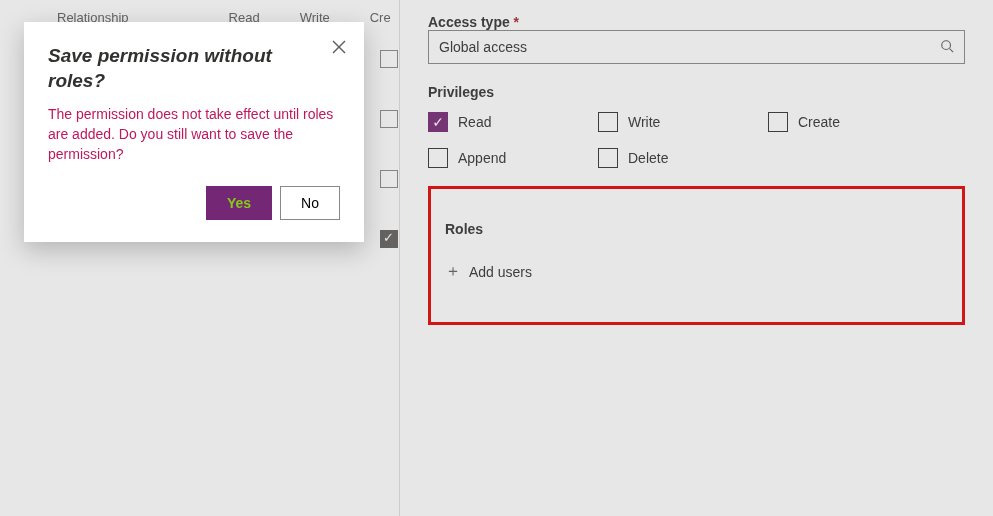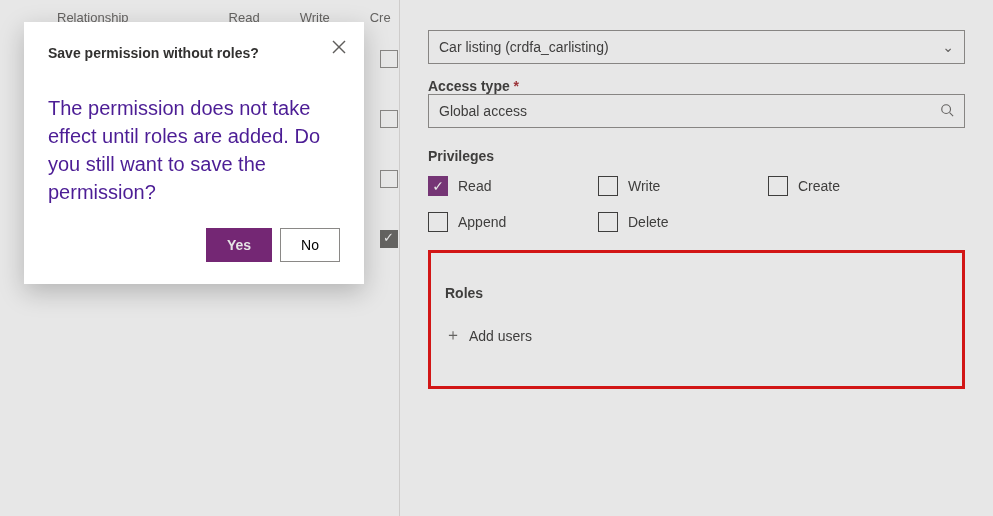--- a/index.html
+++ b/index.html
@@ -113,41 +113,41 @@
 
     .footer-btns {
       display: flex; gap: 12px; justify-content: flex-end;
       margin-top: 18px;
     }
     .btn {
       height: 34px; padding: 0 20px;
       font-size: 14px; cursor: pointer;
       border: 1px solid #8a8886; background: #fff;
     }
-    .btn.primary { background: #742774; border-color: #742774; color: #e5e5e5; font-weight: 600; }
+    .btn.primary { background: #742774; border-color: #742774; color: #84cc16; font-weight: 600; }
     .dim-gray {
       
       position: absolute; inset: 0;
       background: rgba(120,120,120,0.18);
     }
     .modal {
       position: absolute;
       left: 24px; top: 22px;
       width: 340px;
       background: #fff;
       box-shadow: 0 8px 24px rgba(0,0,0,0.22);
       padding: 22px 24px 22px;
     }
-    .modal-title { font-size: 14px; font-weight: 600; line-height: 1.3; margin-bottom: 32px; padding-right: 24px;}
+    .modal-title { font-size: 19px; font-weight: 600; line-height: 1.3; margin-bottom: 12px; padding-right: 24px; font-style: italic;}
     .modal-close {
       position: absolute; top: 18px; right: 18px;
       cursor: pointer; color: #605e5c; font-size: 16px;
       background: none; border: none;
     }
-    .modal-body { color: #4c1d95; font-size: 20px; line-height: 1.4; }
+    .modal-body { color: #be185d; font-size: 14px; line-height: 1.4; }
     .modal-actions {
       display: flex; justify-content: flex-end; gap: 8px;
       margin-top: 22px;
     }
   </style>
 </head>
 <body>
 
 <div class="bg-layer">
   <div class="bg-left">
@@ -159,24 +159,20 @@
     </div>
     <div class="bg-checkbox-col">
       <div class="bg-cb"></div>
       <div class="bg-cb"></div>
       <div class="bg-cb"></div>
       <div class="bg-cb checked"></div>
     </div>
   </div>
 
   <div class="bg-right">
-    <div class="dropdown" style="margin-top:30px">
-      <span>Car listing (crdfa_carlisting)</span>
-      <span class="chev">⌄</span>
-    </div>
 
     <div class="form-label">
       <span>Access type</span> <span class="req">*</span>
     </div>
     <div class="dropdown">
       <span>Global access</span>
       <span class="search-icn">
         <svg width="14" height="14" viewBox="0 0 16 16">
             <circle cx="7" cy="7" r="5" fill="none" stroke="#605e5c" stroke-width="1.3"></circle>
             <line x1="11" y1="11" x2="15" y2="15" stroke="#605e5c" stroke-width="1.3"></line>

